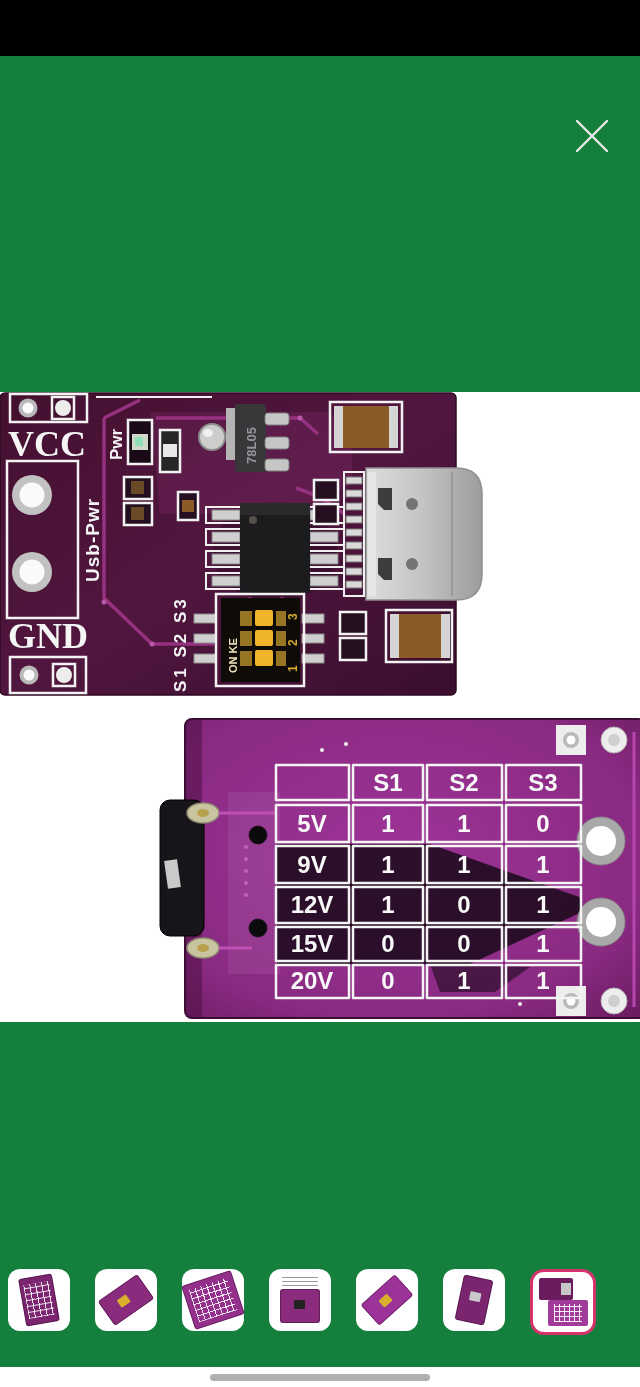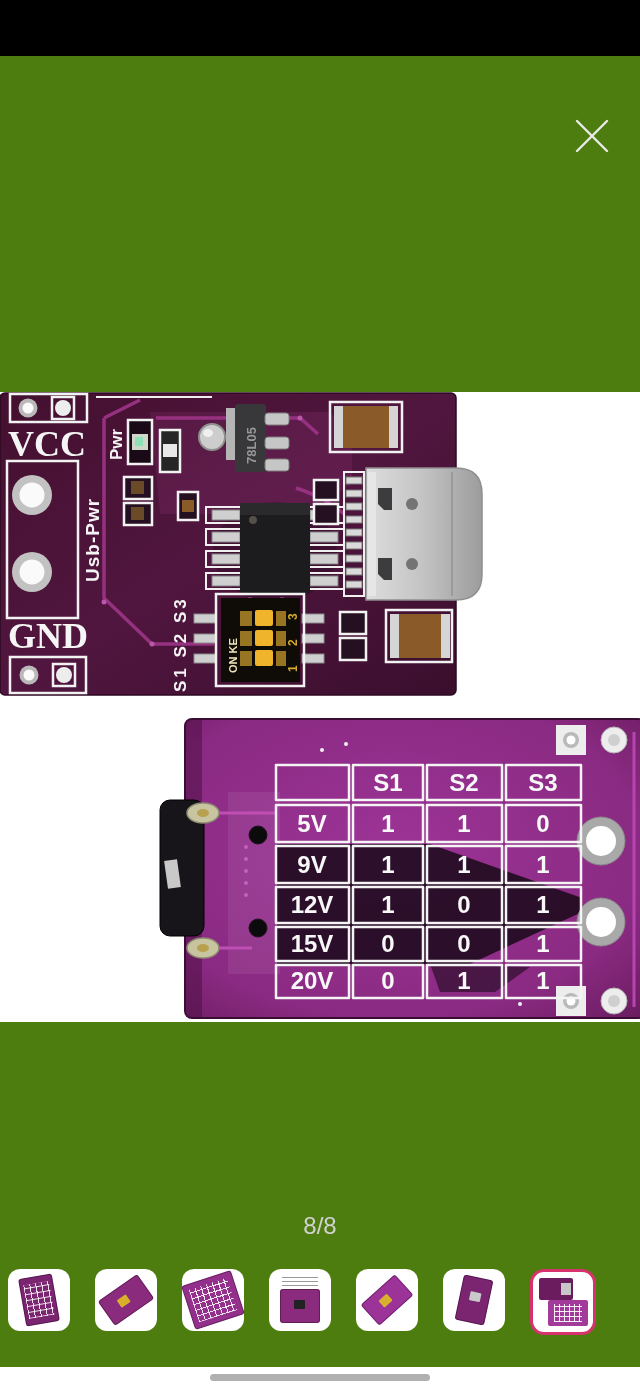--- a/index.html
+++ b/index.html
@@ -1,19 +1,19 @@
 <!DOCTYPE html>
 <html><head>
 <meta charset="utf-8">
 <style>
   * { margin:0; padding:0; box-sizing:border-box; }
   html,body { background:#000; }
   .screen {
     position:relative; width:640px; height:1387px; overflow:hidden;
-    background:#4d7c0f; font-family:"Liberation Sans", sans-serif;
+    background:#15803d; font-family:"Liberation Sans", sans-serif;
   }
   .statusbar { position:absolute; top:0; left:0; width:640px; height:56px; background:#000; }
   .close-btn {
     position:absolute; top:112px; right:24px; width:48px; height:48px;
     background:transparent; border:none; cursor:pointer; padding:0;
   }
   .photo {
     position:absolute; top:392px; left:0; width:640px; height:630px; background:#ffffff;
   }
   .photo svg { display:block; }
@@ -374,21 +374,20 @@
             <text x="312" y="597">20V</text>
             <text x="388" y="597">0</text>
             <text x="464" y="597">1</text>
             <text x="543" y="597">1</text>
           </g>
         </g>
       </g>
     </svg>
   </div>
 
-  <div class="page-indicator">8/8</div>
 
   <div class="thumbs" id="thumbs">
       <div class="thumb">
         <div class="mb" style="width: 34px; height: 48px; background: rgb(123, 36, 112); transform: rotate(-10deg);">
           <div class="grid"></div>
         </div>
       </div>
       <div class="thumb">
         <div class="mb" style="width: 48px; height: 30px; background: rgb(138, 43, 125); transform: rotate(-35deg);">
           <div class="chip" style="background: rgb(216, 176, 44);"></div>

